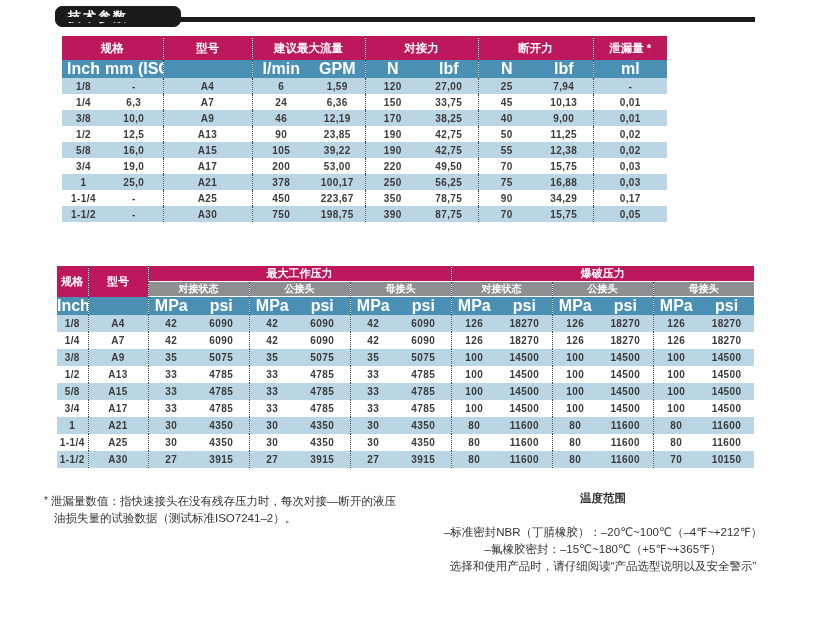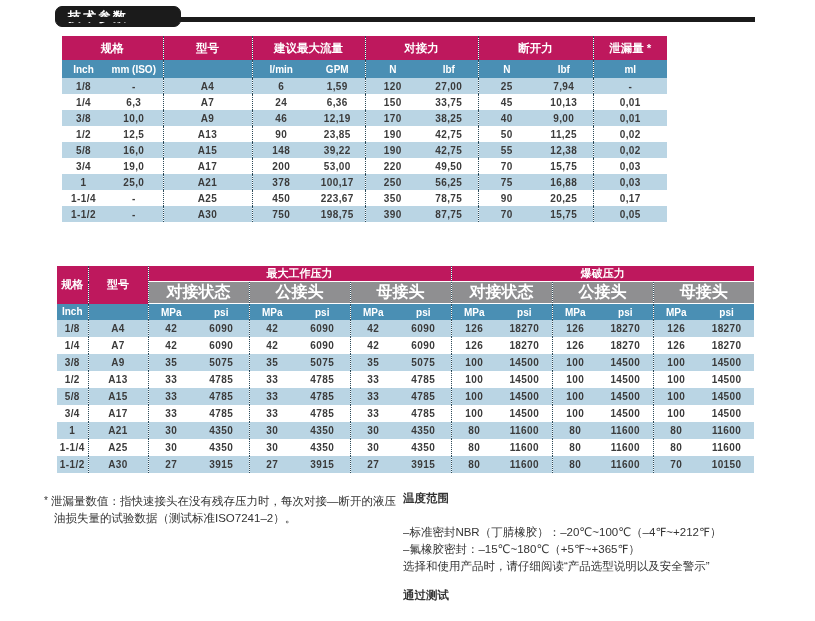--- a/index.html
+++ b/index.html
@@ -11,41 +11,41 @@
   .rule{position:absolute;left:62px;top:17px;width:693px;height:5px;background:#1b1b1b;}
   .tab{
     position:absolute;left:55px;top:6px;width:112px;height:19px;background:#1b1b1b;color:#fff;
     font-size:13px;font-weight:bold;line-height:19px;padding-left:12px;border-radius:7px;
     letter-spacing:2px;border:1px solid #1b1b1b;
   }
   
   table{border-collapse:collapse;table-layout:fixed;position:absolute;}
   th,td{padding:0;text-align:center;white-space:nowrap;overflow:hidden;}
   .dk{background:#be185d;color:#fff;font-weight:bold;font-size:11.5px;}
-  .un th{background:#4A8FB4;color:#fff;font-weight:bold;font-size:10px;height:18px;}
-  .gy{background:#8F8F91;color:#fff;font-weight:bold;font-size:16px;
+  .un th{background:#4A8FB4;color:#fff;font-weight:bold;font-size:16px;height:18px;}
+  .gy{background:#8F8F91;color:#fff;font-weight:bold;font-size:10px;
       border-top:1px solid #fff;border-bottom:1px solid #fff;}
   tbody td{font-size:10px;font-weight:bold;color:#3b3b3b;letter-spacing:0.4px;}
   tbody tr:nth-child(odd){background:#BAD5E4;}
   .g{border-left:1px dotted #2e4b59;}
   
   #t1{left:62px;top:36px;width:605px;}
   #t1 .grp th{height:24px;}
   #t1 tbody td{height:16px;}
   
   #t2{left:57px;top:266px;width:697px;}
   #t2 .grp th{height:15px;font-size:11px;}
   #t2 .gy{height:14px;}
   #t2 .un th{height:16px;}
   #t2 tbody td{height:17px;}
   
   .note{position:absolute;font-size:11.5px;color:#333;line-height:17px;}
   .note-left{left:44px;top:492px;width:350px;text-indent:-10px;padding-left:10px;}
   .note-left .mark{font-size:10px;vertical-align:1px;margin-right:3px;}
-  .note-right{left:403px;top:490px;width:400px;}
+  .note-right{left:403px;top:490px;width:400px;text-align:center;}
   .note-title{font-weight:bold;}
   .note-lines{white-space:pre-line;margin-top:17px;}
   .block2{margin-top:12px;}
 </style>
 </head>
 <body>
 
 <div class="tab">
   <span>技术参数</span>
 </div>
@@ -132,21 +132,21 @@
         <td class="g">190</td>
         <td>42,75</td>
         <td class="g">50</td>
         <td>11,25</td>
         <td class="g">0,02</td>
       </tr>
       <tr>
         <td>5/8</td>
         <td>16,0</td>
         <td class="g">A15</td>
-        <td class="g">148</td>
+        <td class="g">105</td>
         <td>39,22</td>
         <td class="g">190</td>
         <td>42,75</td>
         <td class="g">55</td>
         <td>12,38</td>
         <td class="g">0,02</td>
       </tr>
       <tr>
         <td>3/4</td>
         <td>19,0</td>
@@ -173,21 +173,21 @@
       </tr>
       <tr>
         <td>1-1/4</td>
         <td>-</td>
         <td class="g">A25</td>
         <td class="g">450</td>
         <td>223,67</td>
         <td class="g">350</td>
         <td>78,75</td>
         <td class="g">90</td>
-        <td>20,25</td>
+        <td>34,29</td>
         <td class="g">0,17</td>
       </tr>
       <tr>
         <td>1-1/2</td>
         <td>-</td>
         <td class="g">A30</td>
         <td class="g">750</td>
         <td>198,75</td>
         <td class="g">390</td>
         <td>87,75</td>
@@ -398,15 +398,14 @@
 <div class="note note-left">
   <span class="mark">*</span><span>泄漏量数值：指快速接头在没有残存压力时，每次对接—断开的液压油损失量的试验数据（测试标准ISO7241–2）。</span>
 </div>
 
 <div class="note note-right">
   <div class="note-title">温度范围</div>
   <div class="note-lines">–标准密封NBR（丁腈橡胶）：–20℃~100℃（–4℉~+212℉）
 –氟橡胶密封：–15℃~180℃（+5℉~+365℉）
 选择和使用产品时，请仔细阅读“产品选型说明以及安全警示”</div>
   <div class="block2">
-    <div class="note-title">通过测试</div>
   </div>
 </div>
 
 </body></html>

